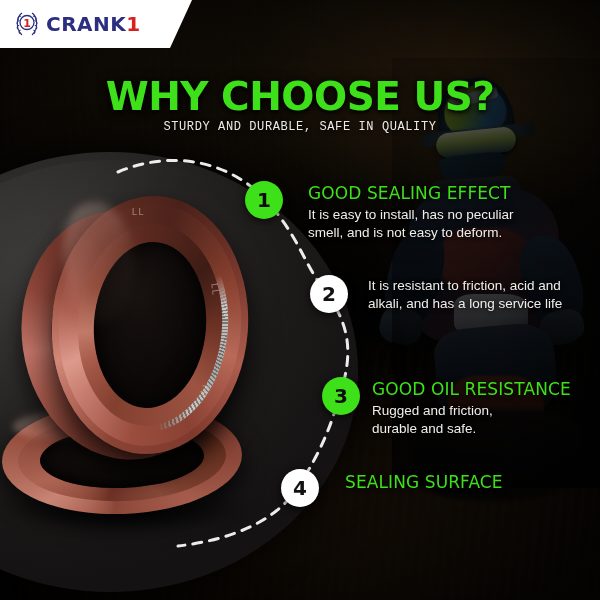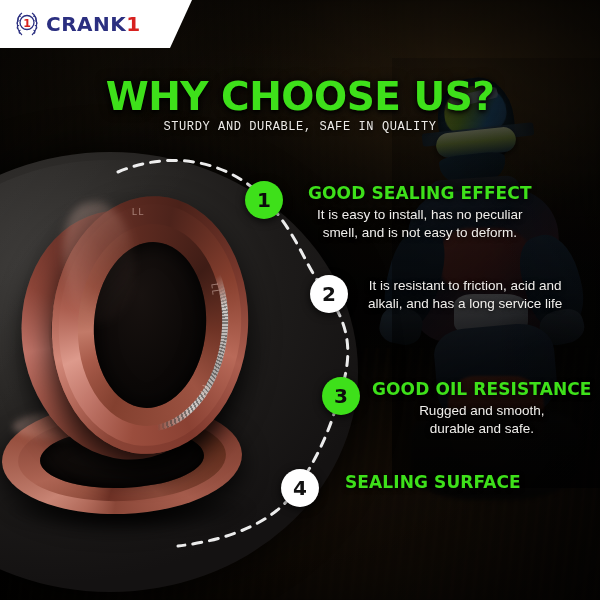--- a/index.html
+++ b/index.html
@@ -370,29 +370,28 @@
     font-family:"DejaVu Sans", sans-serif; font-weight:bold; font-size:20px;
     color:#111; box-shadow:0 2px 9px rgba(0,0,0,.75);
   }
   .badge.green{ background:#3ee01a; color:#0c0c0c; }
   .badge.white{ background:#ffffff; color:#121212; }
 
   
   .feature{ position:absolute; z-index:31; }
   .f-title{
     font-family:"DejaVu Sans", sans-serif;
-    font-weight:bold; font-size:17px; letter-spacing:.1px;
+    font-weight:normal; font-size:17px; letter-spacing:.1px;
     color:#3ee01a; margin-bottom:3px;
     text-shadow:0 1px 5px rgba(0,0,0,.95);
   }
   .f-body{
     font-family:"Liberation Sans", sans-serif;
     font-size:13.5px; line-height:18px; color:#f0eeeb;
     text-shadow:0 1px 5px rgba(0,0,0,.95);
-    text-align:center;
   }
   .f-body div{ white-space:nowrap; }
 </style>
 </head>
 <body>
 
 <div id="poster">
 
   <div class="bg-base"></div>
   <div class="bg-dirt2"></div>
@@ -517,21 +516,21 @@
   <div class="feature" style="left:368px; top:277px;">
     <div class="f-body">
       <div>It is resistant to friction, acid and</div>
       <div>alkali, and has a long service life</div>
     </div>
   </div>
 
   <div class="feature" style="left:372px; top:379px;">
     <div class="f-title">GOOD OIL RESISTANCE</div>
     <div class="f-body">
-      <div>Rugged and smooth,</div>
+      <div>Rugged and friction,</div>
       <div>durable and safe.</div>
     </div>
   </div>
 
   <div class="feature" style="left:345px; top:472px;">
     <div class="f-title">SEALING SURFACE</div>
   </div>
 
 </div>
 

